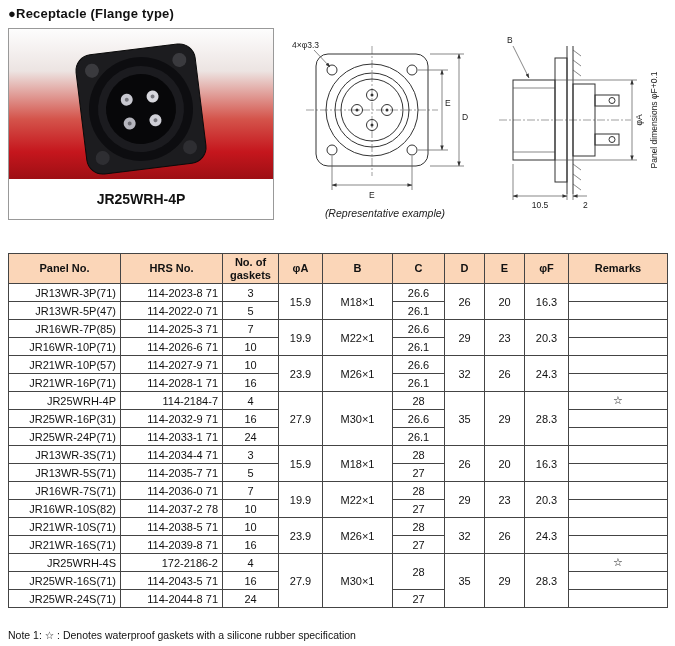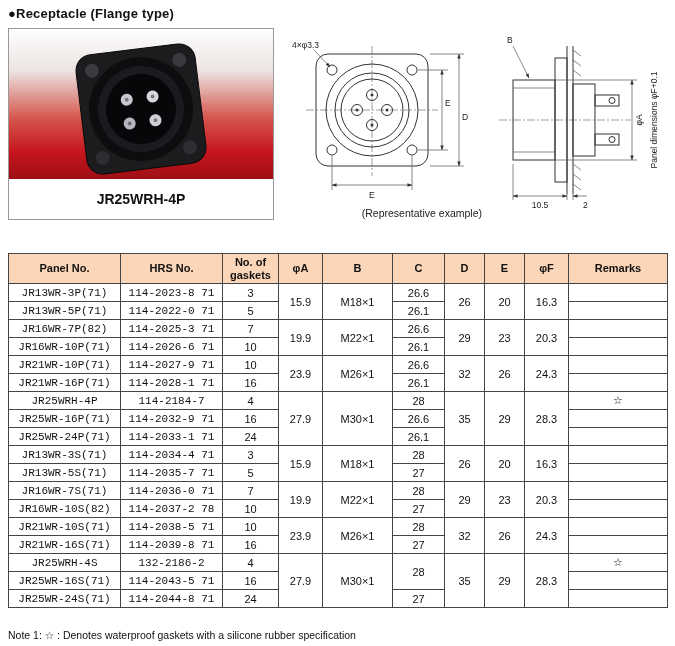--- a/index.html
+++ b/index.html
@@ -32,41 +32,41 @@
   .photo-label {
     height:40px; display:flex; align-items:center; justify-content:center;
     font-weight:bold; font-size:14px; background:#fff;
   }
 
   
   .front-view { position:absolute; left:290px; top:38px; }
   .side-view  { position:absolute; left:483px; top:32px; }
   .drawing-caption {
     position:absolute; left:288px; top:207px; width:194px;
-    text-align:right; font-size:10.5px; color:#222;
+    text-align:center; font-size:10.5px; color:#222;font-style:italic;
   }
   svg { font-family:inherit; }
   .dl { stroke:#333; stroke-width:1; fill:none; }
   .thin { stroke:#555; stroke-width:0.7; fill:none; }
   .cl { stroke:#777; stroke-width:0.7; fill:none; stroke-dasharray:8 2 2 2; }
   .dimtext { font-size:8.5px; fill:#222; }
 
   
   table.spec {
     position:absolute; left:8px; top:253px;
     width:659px; border-collapse:collapse; table-layout:fixed;
     font-size:11px;
   }
   table.spec th, table.spec td { border:1px solid #444; overflow:hidden; white-space:nowrap; }
   table.spec th {
     background:#fbd6b8; font-weight:bold; height:30px;
     text-align:center; white-space:normal; line-height:1.15; padding:1px 2px;
   }
   table.spec td { height:18px; padding:0 4px; }
-  td.al { text-align:center;font-family:Liberation Mono, monospace; }
+  td.al { text-align:right; }
   td.ac { text-align:center; }
 
   .footnote {
     position:absolute; left:8px; top:629px;
     font-size:10.5px; color:#111;
   }
 </style>
 </head>
 <body>
 
@@ -236,47 +236,47 @@
           <td class="ac">3</td>
           <td rowspan="2" class="ac">15.9</td>
           <td rowspan="2" class="ac">M18×1</td>
           <td class="ac">26.6</td>
           <td rowspan="2" class="ac">26</td>
           <td rowspan="2" class="ac">20</td>
           <td rowspan="2" class="ac">16.3</td>
           <td class="ac"></td>
         </tr>
         <tr>
-          <td class="al">JR13WR-5P(71)</td>
+          <td class="al">JR13WR-5P(47)</td>
           <td class="al">114-2022-0 71</td>
           <td class="ac">5</td>
           <td class="ac">26.1</td>
           <td class="ac"></td>
         </tr>
         <tr>
-          <td class="al">JR16WR-7P(82)</td>
+          <td class="al">JR16WR-7P(85)</td>
           <td class="al">114-2025-3 71</td>
           <td class="ac">7</td>
           <td rowspan="2" class="ac">19.9</td>
           <td rowspan="2" class="ac">M22×1</td>
           <td class="ac">26.6</td>
           <td rowspan="2" class="ac">29</td>
           <td rowspan="2" class="ac">23</td>
           <td rowspan="2" class="ac">20.3</td>
           <td class="ac"></td>
         </tr>
         <tr>
           <td class="al">JR16WR-10P(71)</td>
           <td class="al">114-2026-6 71</td>
           <td class="ac">10</td>
           <td class="ac">26.1</td>
           <td class="ac"></td>
         </tr>
         <tr>
-          <td class="al">JR21WR-10P(71)</td>
+          <td class="al">JR21WR-10P(57)</td>
           <td class="al">114-2027-9 71</td>
           <td class="ac">10</td>
           <td rowspan="2" class="ac">23.9</td>
           <td rowspan="2" class="ac">M26×1</td>
           <td class="ac">26.6</td>
           <td rowspan="2" class="ac">32</td>
           <td rowspan="2" class="ac">26</td>
           <td rowspan="2" class="ac">24.3</td>
           <td class="ac"></td>
         </tr>
@@ -293,21 +293,21 @@
           <td class="ac">4</td>
           <td rowspan="3" class="ac">27.9</td>
           <td rowspan="3" class="ac">M30×1</td>
           <td class="ac">28</td>
           <td rowspan="3" class="ac">35</td>
           <td rowspan="3" class="ac">29</td>
           <td rowspan="3" class="ac">28.3</td>
           <td class="ac">☆</td>
         </tr>
         <tr>
-          <td class="al">JR25WR-16P(71)</td>
+          <td class="al">JR25WR-16P(31)</td>
           <td class="al">114-2032-9 71</td>
           <td class="ac">16</td>
           <td class="ac">26.6</td>
           <td class="ac"></td>
         </tr>
         <tr>
           <td class="al">JR25WR-24P(71)</td>
           <td class="al">114-2033-1 71</td>
           <td class="ac">24</td>
           <td class="ac">26.1</td>
@@ -365,21 +365,21 @@
         </tr>
         <tr>
           <td class="al">JR21WR-16S(71)</td>
           <td class="al">114-2039-8 71</td>
           <td class="ac">16</td>
           <td class="ac">27</td>
           <td class="ac"></td>
         </tr>
         <tr>
           <td class="al">JR25WRH-4S</td>
-          <td class="al">132-2186-2</td>
+          <td class="al">172-2186-2</td>
           <td class="ac">4</td>
           <td rowspan="3" class="ac">27.9</td>
           <td rowspan="3" class="ac">M30×1</td>
           <td rowspan="2" class="ac">28</td>
           <td rowspan="3" class="ac">35</td>
           <td rowspan="3" class="ac">29</td>
           <td rowspan="3" class="ac">28.3</td>
           <td class="ac">☆</td>
         </tr>
         <tr>

